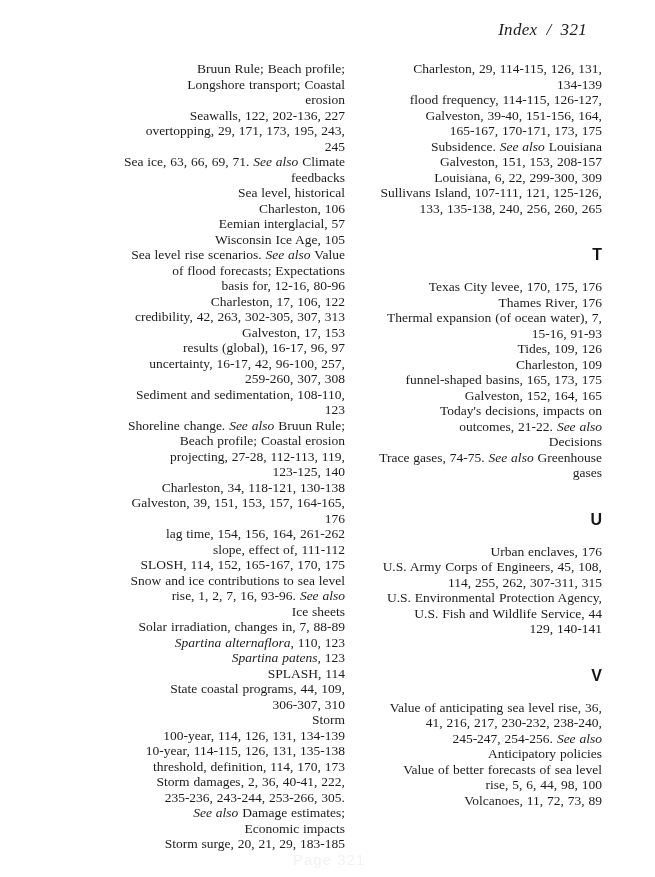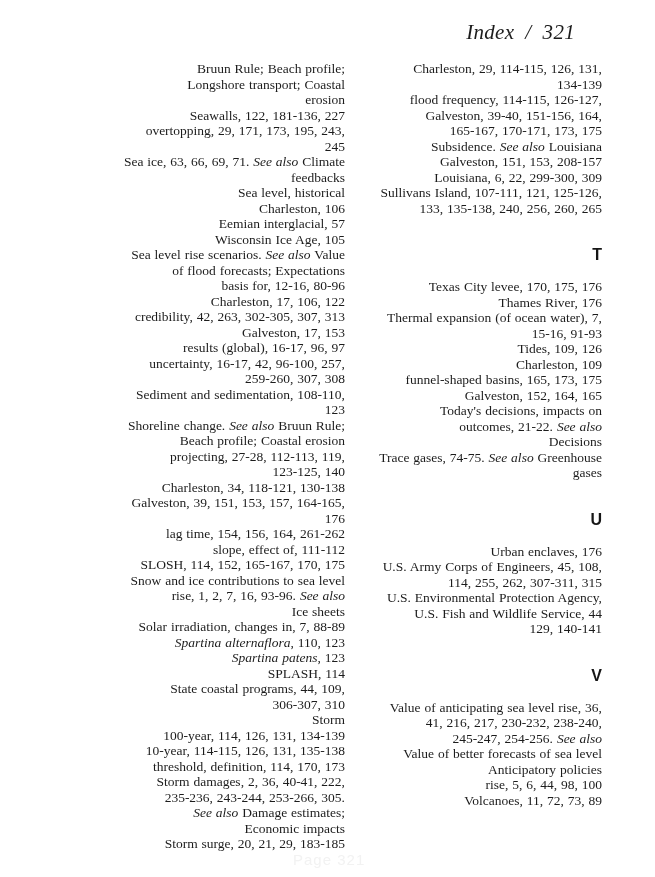--- a/index.html
+++ b/index.html
@@ -14,23 +14,23 @@
     position: relative;
     width: 655px;
     height: 877px;
     background: #ffffff;
     font-family: "Liberation Serif", serif;
     color: #1c1c1c;
   }
   #running-head {
     position: absolute;
     top: 20px;
-    right: 80px;
+    right: 68px;
     font-style: italic;
-    font-size: 21px;
+    font-size: 17px;
     white-space: pre;
     letter-spacing: 0.3px;
   }
   .col {
     position: absolute;
     top: 61px;
     width: 262px;
     text-align: right;
   }
   #col-left  { left: 83px; }
@@ -69,21 +69,21 @@
 </head>
 <body>
 
 <div id="page">
   <div id="running-head">Index  /  321</div>
 
   <div id="col-left" class="col">
       <div class="line i2">Bruun Rule; Beach profile;</div>
       <div class="line i2">Longshore transport; Coastal</div>
       <div class="line i2">erosion</div>
-      <div class="line i0">Seawalls, 122, 181-136, 227</div>
+      <div class="line i0">Seawalls, 122, 202-136, 227</div>
       <div class="line i1">overtopping, 29, 171, 173, 195, 243,</div>
       <div class="line i2">245</div>
       <div class="line i0">Sea ice, 63, 66, 69, 71. <span class="it">See also</span> Climate</div>
       <div class="line i2">feedbacks</div>
       <div class="line i0">Sea level, historical</div>
       <div class="line i1">Charleston, 106</div>
       <div class="line i1">Eemian interglacial, 57</div>
       <div class="line i1">Wisconsin Ice Age, 105</div>
       <div class="line i0">Sea level rise scenarios. <span class="it">See also</span> Value</div>
       <div class="line i2">of flood forecasts; Expectations</div>
@@ -155,20 +155,20 @@
       <div class="line i0">Urban enclaves, 176</div>
       <div class="line i0">U.S. Army Corps of Engineers, 45, 108,</div>
       <div class="line i2">114, 255, 262, 307-311, 315</div>
       <div class="line i0">U.S. Environmental Protection Agency,</div>
       <div class="line i0">U.S. Fish and Wildlife Service, 44</div>
       <div class="line i2">129, 140-141</div>
       <div class="sect">V</div>
       <div class="line i0">Value of anticipating sea level rise, 36,</div>
       <div class="line i2">41, 216, 217, 230-232, 238-240,</div>
       <div class="line i2">245-247, 254-256. <span class="it">See also</span></div>
+      <div class="line i2">Anticipatory policies</div>
       <div class="line i0">Value of better forecasts of sea level</div>
-      <div class="line i2">Anticipatory policies</div>
       <div class="line i2">rise, 5, 6, 44, 98, 100</div>
       <div class="line i0">Volcanoes, 11, 72, 73, 89</div>
     </div>
 
   <div id="watermark">Page 321</div>
 </div>
 
 </body></html>

